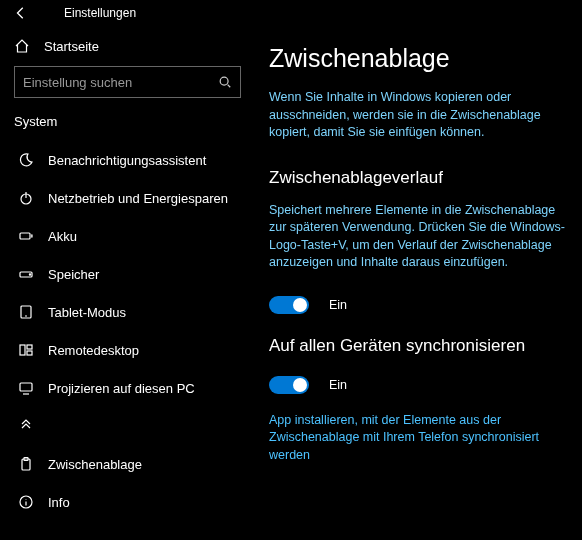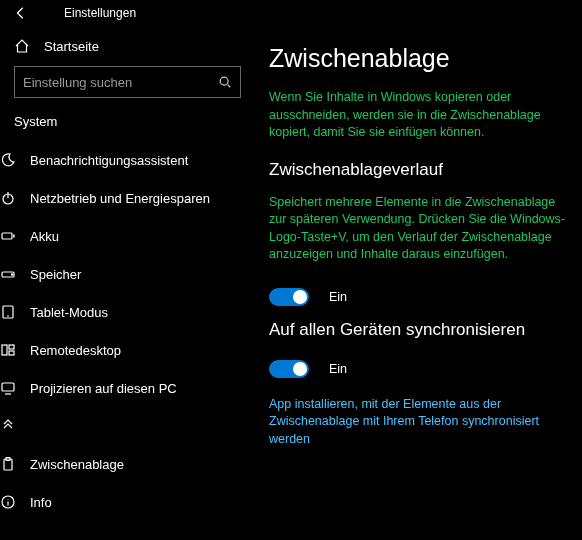--- a/index.html
+++ b/index.html
@@ -63,32 +63,32 @@
     outline:none;
   }
   .search-wrap input::placeholder { color:#999; }
   .search-wrap .sicon { width:14px; height:14px; color:#ddd;}
   .cat-label {
     font-weight:400;
     font-size:13px;
     padding: 10px 14px 6px 14px;
   }
   .nav-list { display:flex; flex-direction:column; margin-top:6px;}
-  .nav-row { padding: 11px 0; }
+  .nav-row { padding: 11px 18px; }
   .content {
     flex:1;
     padding: 22px 12px 0 14px;
     display:flex;
     flex-direction:column;
     gap: 10px;
     overflow:hidden;
   }
   h1.page-title { font-weight:400; font-size:25px; margin-bottom:6px;}
-  .para { font-size:12.5px; line-height:1.4; color:#22c55e; margin-bottom:8px;}
-  .section-title { font-size:17px; font-weight:400; margin-bottom:4px;}
+  .para { font-size:12.5px; line-height:1.4; color:#7dd3fc; margin-bottom:8px;}
+  .section-title { font-size:17px; font-weight:400; margin-top:8px; margin-bottom:4px;}
   .toggle-row { display:flex; align-items:center; gap:20px; margin:6px 0 4px 0;}
   .toggle {
     width: 40px; height:18px; border-radius: 10px; background:#0078d4; position:relative;
   }
   .toggle .knob {
     position:absolute; right:2px; top:2px; width:14px; height:14px; border-radius:50%; background:#fff;
   }
   .toggle-label { font-size:12.5px; }
   .link { color:#4cc2ff; font-size:12.5px; line-height:1.4; margin-top:4px;}
   svg { display:block; }

